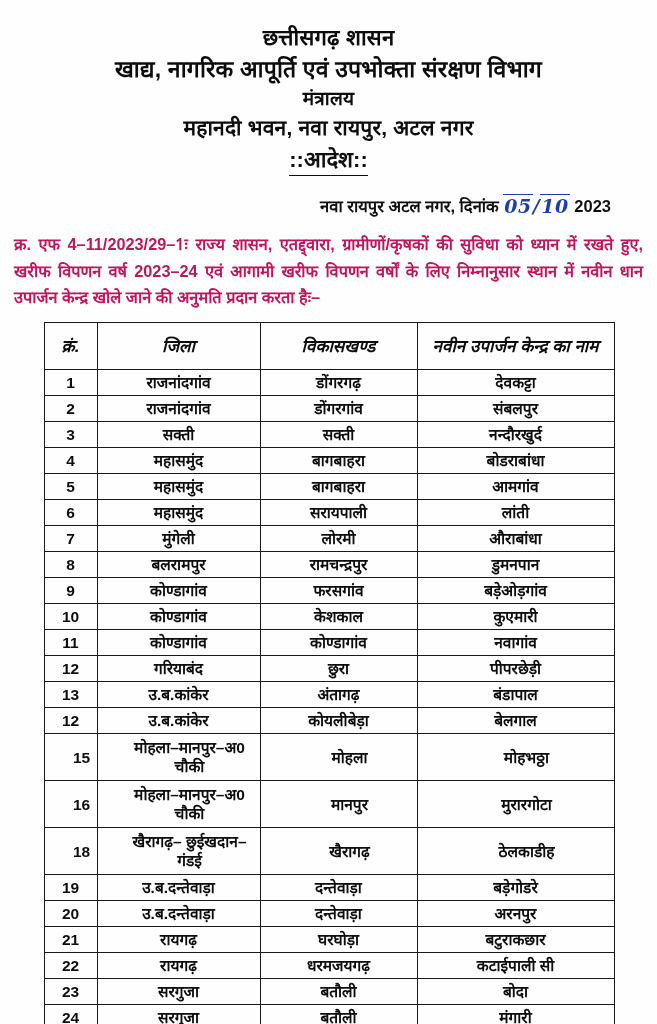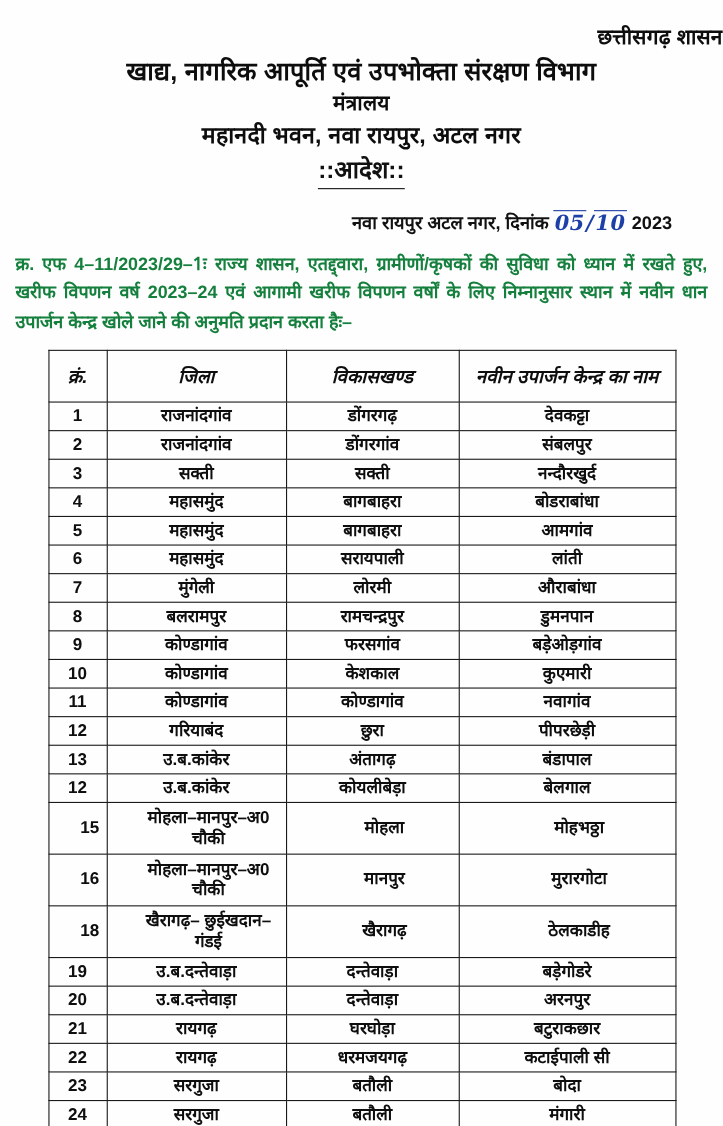--- a/index.html
+++ b/index.html
@@ -30,21 +30,21 @@
   .letterhead {
     text-align: center;
     padding-top: 22px;
   }
   .lh-line {
     font-weight: bold;
     color: #0d0d0d;
     line-height: 1.42;
     letter-spacing: 0.2px;
   }
-  .lh-org      { font-size: 19px; text-align: right; }
+  .lh-org      { font-size: 22px; }
   .lh-dept     { font-size: 23px; }
   .lh-ministry { font-size: 19px; }
   .lh-address  { font-size: 21px; }
 
   .order-word {
     display: inline-block;
     font-size: 22px;
     font-weight: bold;
     margin-top: 3px;
     border-bottom: 1.5px solid #111;
@@ -80,21 +80,21 @@
   .hand-slash { color: #1d3fa8; font-weight: bold; }
 
   
   .body-para {
     margin: 14px 14px 0 14px;
     font-size: 16.3px;
     font-weight: bold;
     line-height: 1.62;
     text-align: justify;
     text-justify: inter-word;
-    color: #15803d;
+    color: #be185d;
   }
   .ref-no { white-space: nowrap; }
 
   
   .table-wrap {
     margin: 12px auto 0 auto;
     width: 570px;
   }
   table.grid {
     width: 570px;

